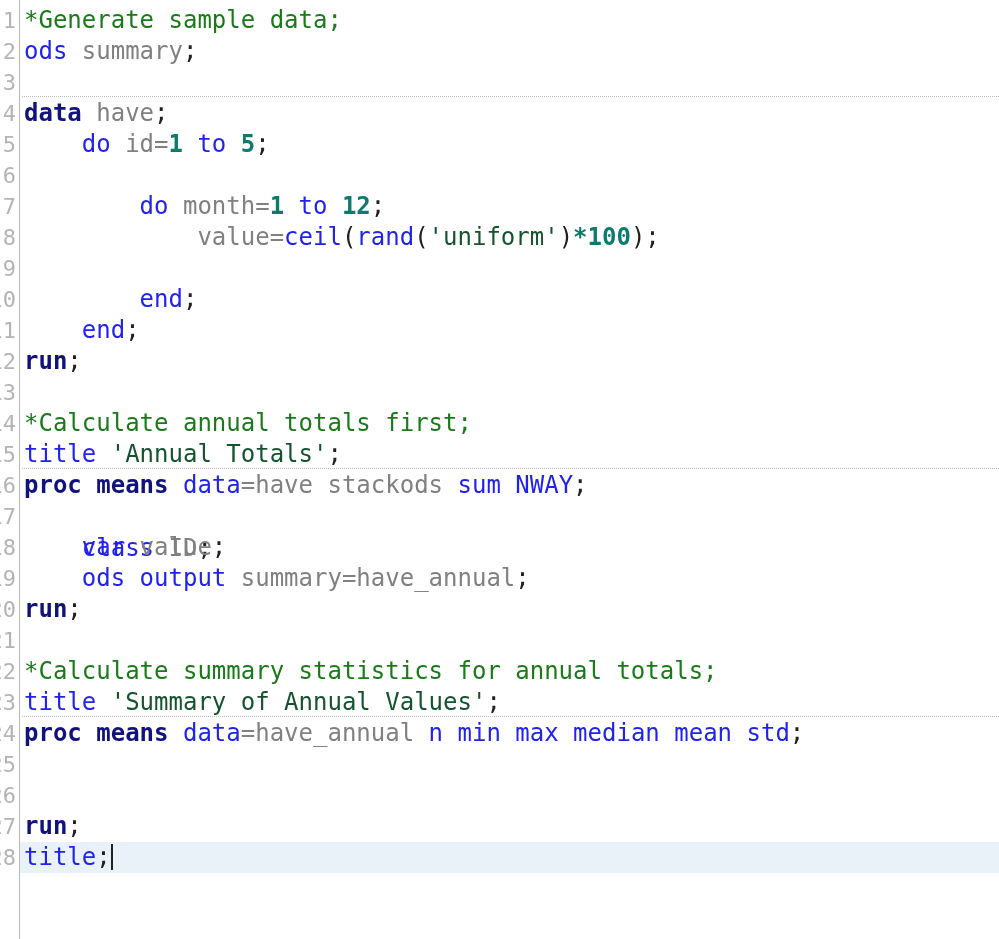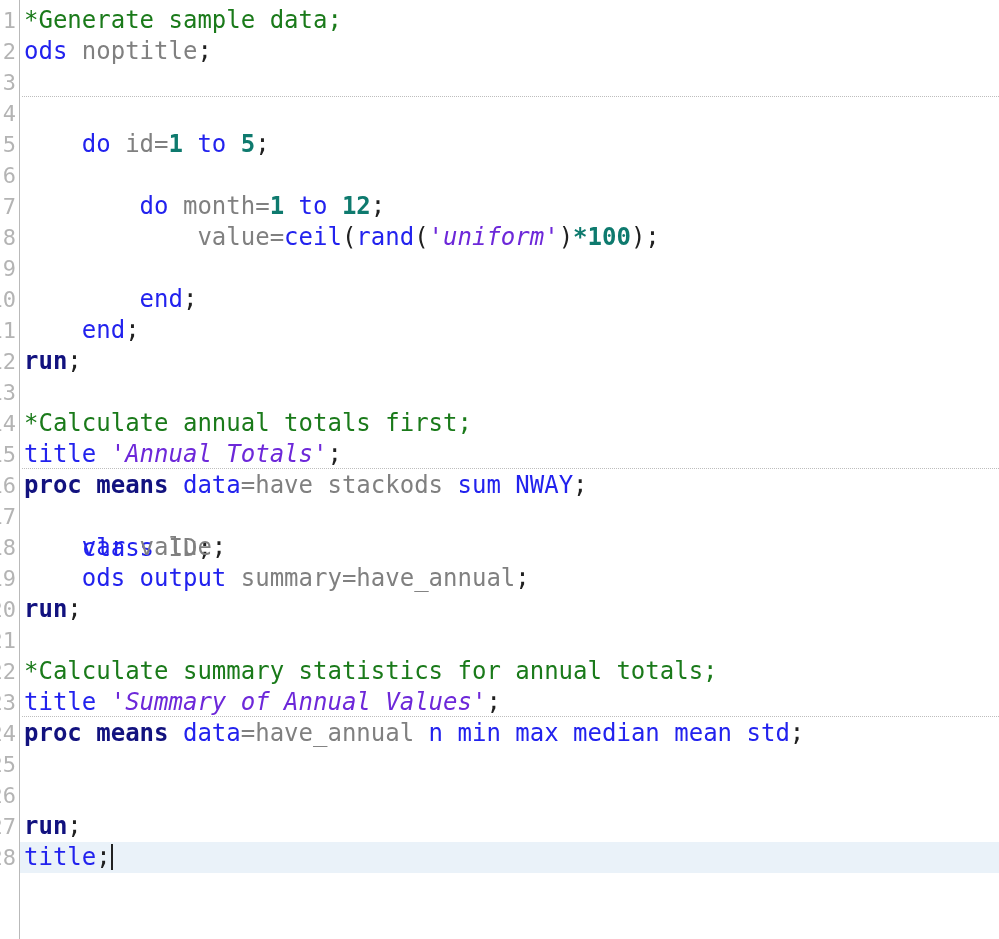--- a/index.html
+++ b/index.html
@@ -84,21 +84,21 @@
     border-top: 1px dotted #bdbdbd;
     z-index: 1;
   }
 
   
   .tok-comment  { color: #1a7a1a; }
   .tok-keyword  { color: #2222ee; }
   .tok-stmt     { color: #12127f; font-weight: bold; }
   .tok-plain    { color: #808080; }
   .tok-num      { color: #0e7a6e; font-weight: bold; }
-  .tok-string   { color: #6d28d9; font-style: italic; }
+  .tok-string   { color: #14532d; }
   .tok-punct    { color: #202020; }
 
   
   .caret {
     display: inline-block;
     width: 0;
     border-left: 2px solid #222222;
     height: 26px;
     vertical-align: -5px;
     margin-left: 0px;
@@ -111,22 +111,23 @@
 
   <div id="decorations">
       <div class="block-sep" style="top: 96px;"></div>
       <div class="block-sep" style="top: 468px;"></div>
       <div class="block-sep" style="top: 716px;"></div>
       <div class="line-highlight" style="top: 842px;"></div>
     </div>
 
   <div id="code-surface">
       <div class="code-line" style="top: 5px;"><span class="tok-comment">*Generate sample data;</span></div>
-      <div class="code-line" style="top: 36px;"><span class="tok-keyword">ods</span><span class="tok-plain"> noptitle</span><span class="tok-punct">;</span></div>
+      <div class="code-line" style="top: 36px;"><span class="tok-keyword">ods</span><span class="tok-plain"> summary</span><span class="tok-punct">;</span></div>
       <div class="code-line" style="top: 67px;"></div>
+      <div class="code-line" style="top: 98px;"><span class="tok-stmt">data</span><span class="tok-plain"> have</span><span class="tok-punct">;</span></div>
       <div class="code-line" style="top: 129px;"><span class="tok-plain">    </span><span class="tok-keyword">do</span><span class="tok-plain"> id=</span><span class="tok-num">1</span><span class="tok-plain"> </span><span class="tok-keyword">to</span><span class="tok-plain"> </span><span class="tok-num">5</span><span class="tok-punct">;</span></div>
       <div class="code-line" style="top: 160px;"></div>
       <div class="code-line" style="top: 191px;"><span class="tok-plain">        </span><span class="tok-keyword">do</span><span class="tok-plain"> month=</span><span class="tok-num">1</span><span class="tok-plain"> </span><span class="tok-keyword">to</span><span class="tok-plain"> </span><span class="tok-num">12</span><span class="tok-punct">;</span></div>
       <div class="code-line" style="top: 222px;"><span class="tok-plain">            value=</span><span class="tok-keyword">ceil</span><span class="tok-punct">(</span><span class="tok-keyword">rand</span><span class="tok-punct">(</span><span class="tok-string">'uniform'</span><span class="tok-punct">)</span><span class="tok-num">*100</span><span class="tok-punct">);</span></div>
       <div class="code-line" style="top: 284px;"><span class="tok-plain">        </span><span class="tok-keyword">end</span><span class="tok-punct">;</span></div>
       <div class="code-line" style="top: 315px;"><span class="tok-plain">    </span><span class="tok-keyword">end</span><span class="tok-punct">;</span></div>
       <div class="code-line" style="top: 346px;"><span class="tok-stmt">run</span><span class="tok-punct">;</span></div>
       <div class="code-line" style="top: 377px;"></div>
       <div class="code-line" style="top: 408px;"><span class="tok-comment">*Calculate annual totals first;</span></div>
       <div class="code-line" style="top: 439px;"><span class="tok-keyword">title</span><span class="tok-plain"> </span><span class="tok-string">'Annual Totals'</span><span class="tok-punct">;</span></div>

